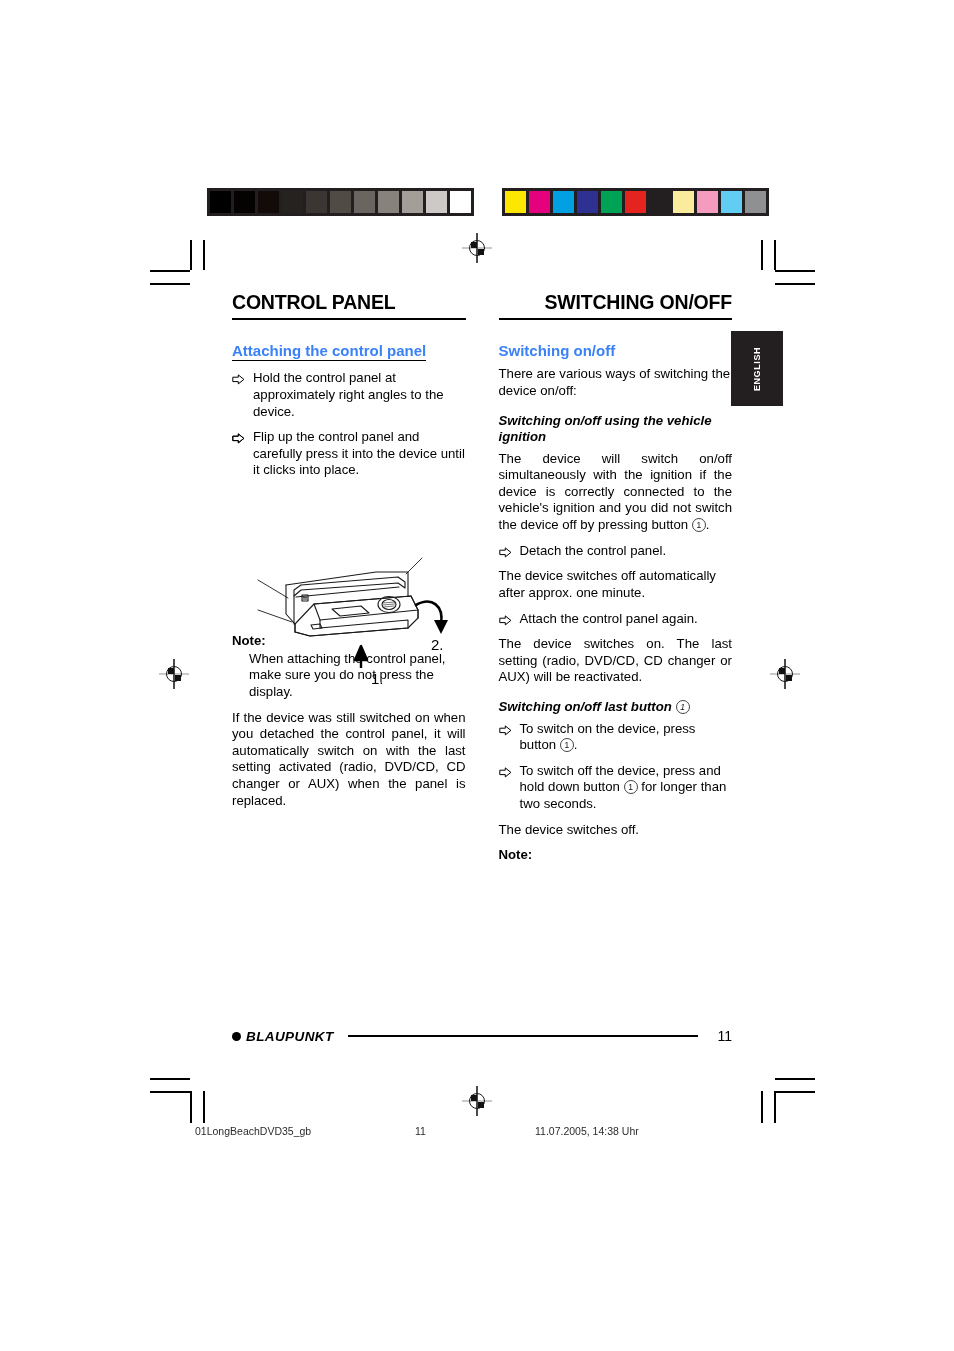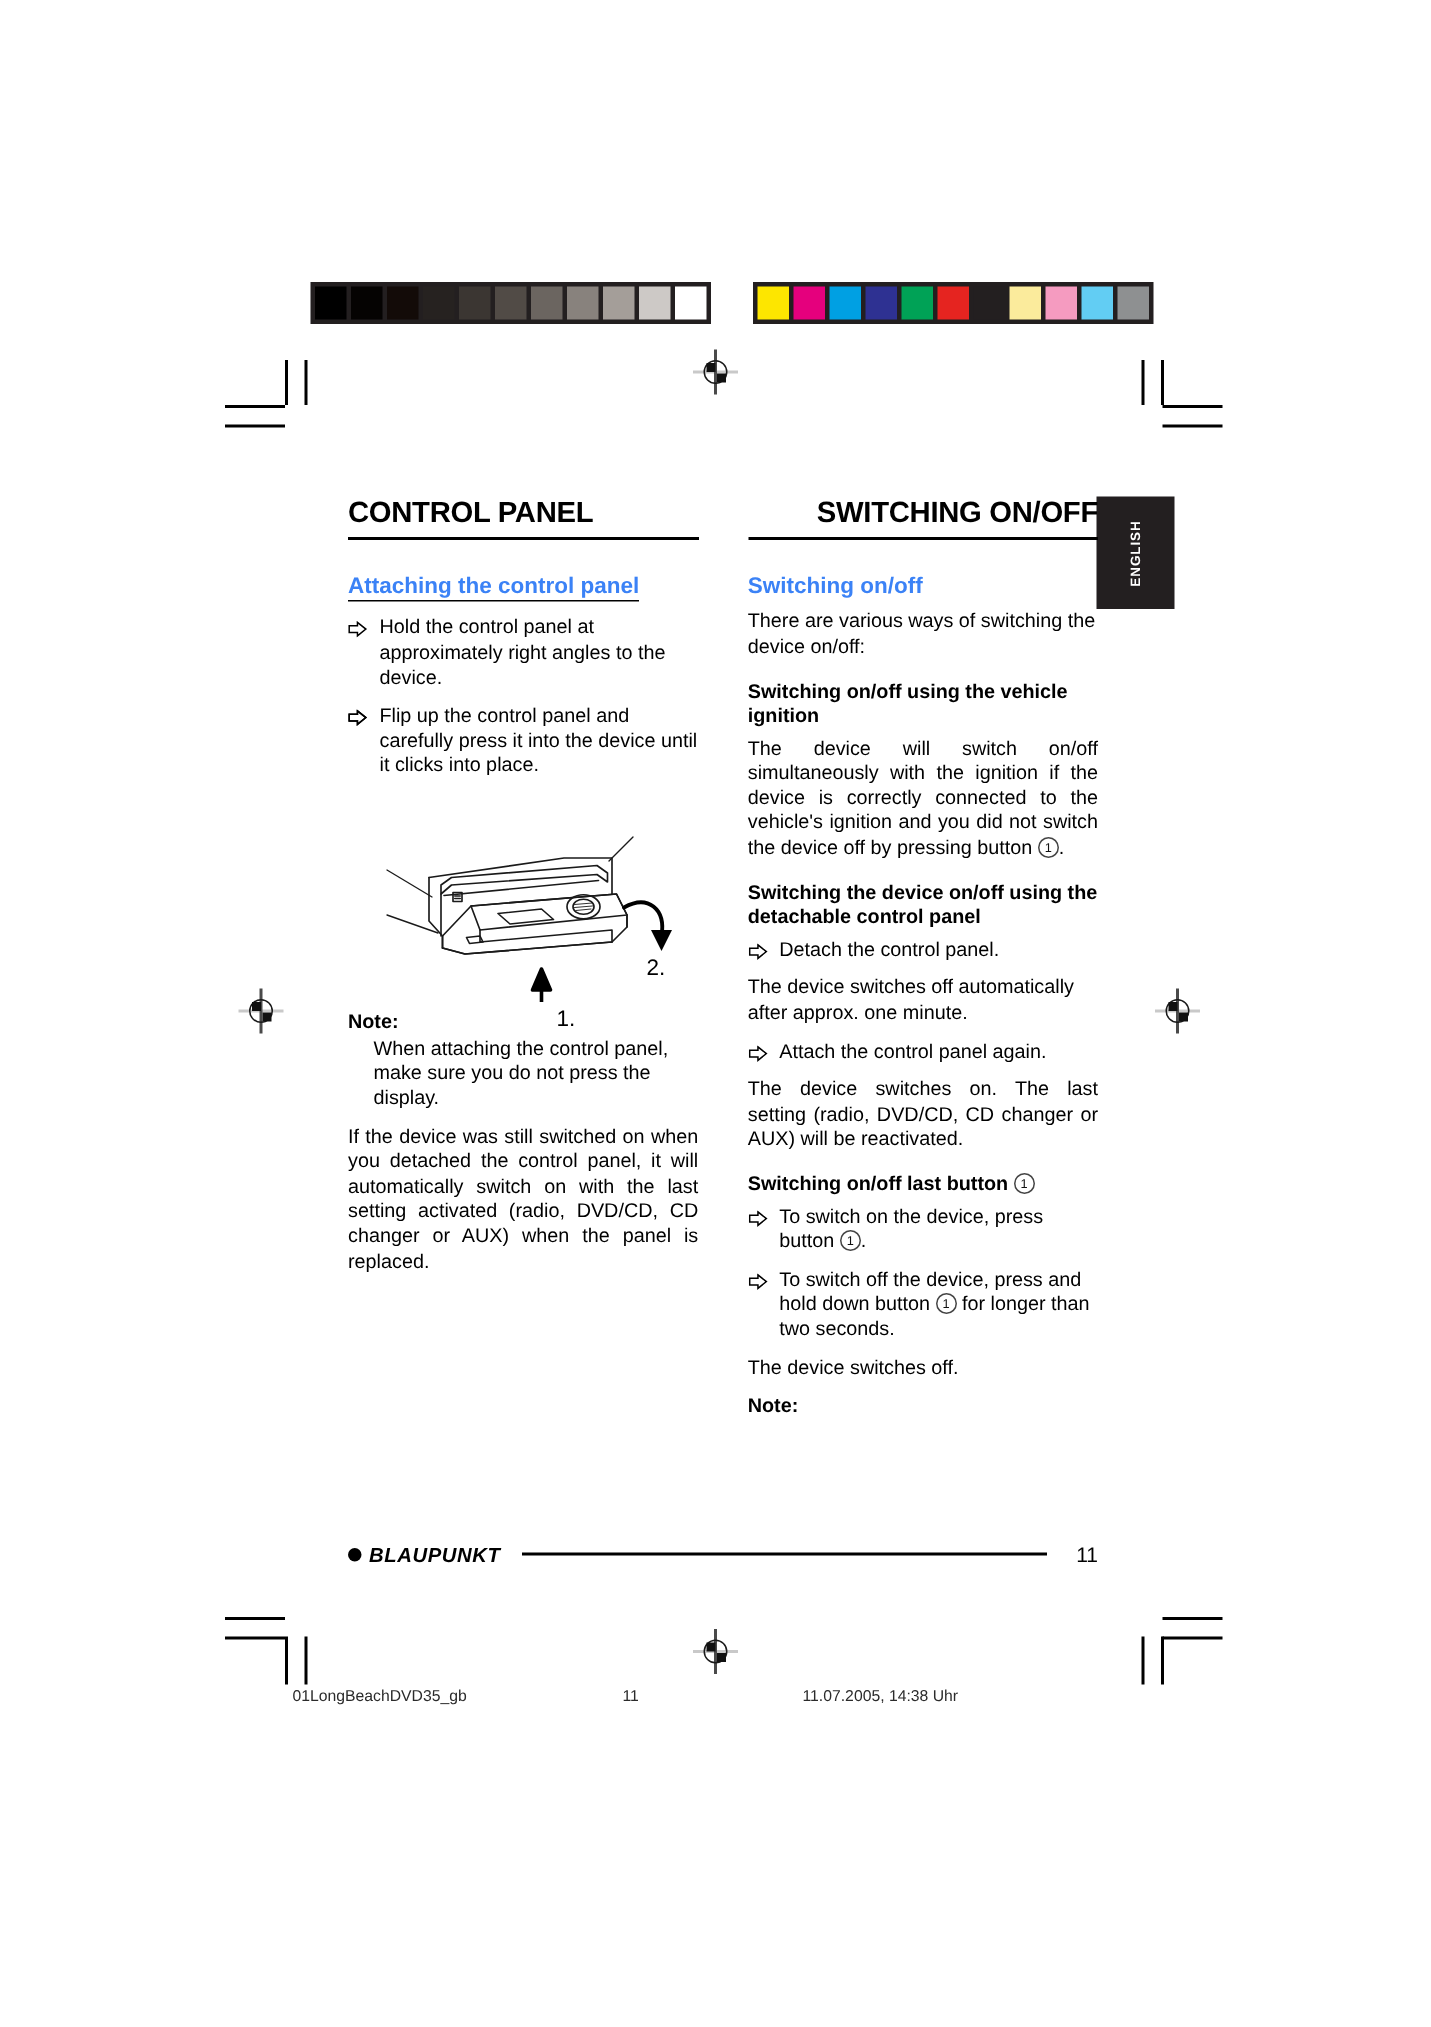--- a/index.html
+++ b/index.html
@@ -55,21 +55,21 @@
   .crop .h { height: 1.6px; }
   .crop .v { width: 1.6px; }
 
   
   #content {
     position: absolute;
     left: 232px; top: 292px;
     width: 500px;
   }
 
-  .cols { display: flex; gap: 13px; margin-top: 40px; }
+  .cols { display: flex; gap: 13px; }
   .col { width: 240px; }
   .col.left  { margin-right: 20px; }
 
   h1.rule {
     font-size: 19.5px;
     font-weight: bold;
     letter-spacing: -0.2px;
     margin: 0 0 0 0;
     padding: 0 0 5px 0;
     border-bottom: 2.2px solid #000;
@@ -90,20 +90,21 @@
     border-bottom: 1.4px solid #000;
     padding-bottom: 1px;
     margin-bottom: 9px;
   }
   h3 {
     font-size: 13.2px;
     font-weight: bold;
     margin: 13px 0 5px 0;
     color: #000;
     line-height: 1.25;
+    font-style: italic;
   }
   p {
     font-size: 13.2px;
     margin: 0 0 9px 0;
     color: #000;
     line-height: 1.26;
   }
   p.just { text-align: justify; }
 
   
@@ -359,21 +360,20 @@
         <div style="height:10px;"></div>
 
         <h2>Switching on/off</h2>
 
         <p>There are various ways of switching the device on/off:</p>
 
         <h3>Switching on/off using the vehicle ignition</h3>
 
         <p class="just"><span>The device will switch on/off simultaneously with the ignition if the device is correctly connected to the vehicle's ignition and you did not switch the device off by pressing button </span><span class="btnref">1</span><span>.</span></p>
 
-        <h3>Switching the device on/off using the detachable control panel</h3>
 
         <ul class="arrows">
           <li>
             <span class="bullet">
               <svg width="13" height="11" viewBox="0 0 13 11">
                 <path d="M0.8,3.2 L6.3,3.2 L6.3,0.9 L11.9,5.4 L6.3,9.9 L6.3,7.6 L0.8,7.6 Z" fill="none" stroke="#000" stroke-width="1"></path>
               </svg>
             </span>
             <span>Detach the control panel.</span>
           </li>

